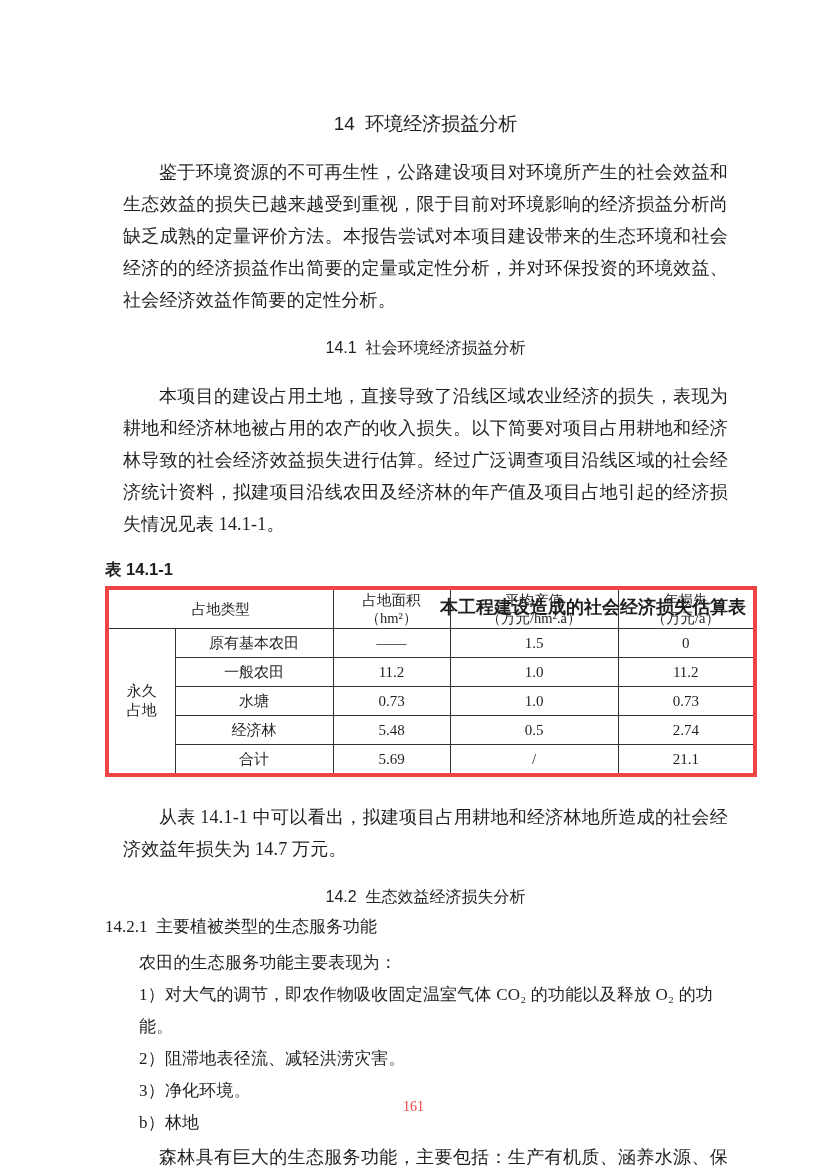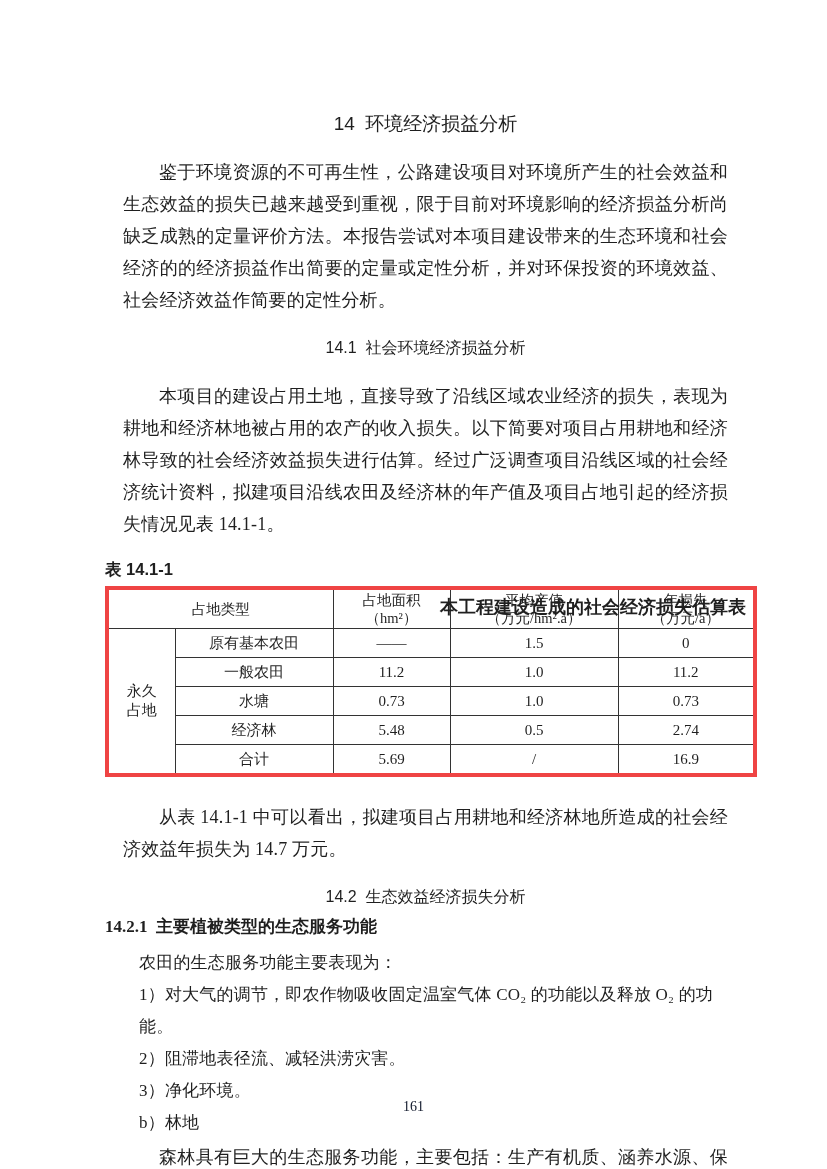--- a/index.html
+++ b/index.html
@@ -22,21 +22,21 @@
     font-family: "Liberation Sans", "DejaVu Sans", sans-serif;
     font-weight: normal;
     white-space: pre-wrap;
     margin: 0;
     text-align: center;
   }
   .h14   { font-size: 19px; line-height: 28px; margin-bottom: 4px; }
   .h-sub { font-size: 16px; line-height: 28px; margin-top: 8px; margin-bottom: 2px; }
   .h-sub2 {
     font-family: "Liberation Serif", "DejaVu Serif", serif;
-    font-weight: bold;
+    font-weight: normal;
     font-size: 17px; line-height: 28px;
     white-space: pre-wrap;
     margin: 0;
   }
   .body-para {
     font-size: 18px;
     line-height: 32px;
     text-align: justify;
     text-indent: 2em;
     margin: 18px;
@@ -80,21 +80,21 @@
     padding-left: 2em;
     letter-spacing: 0.2px;
   }
   .forest-para { margin-top: 2px; line-height: 33px; }
   .page-number {
     position: absolute;
     left: 0; right: 0;
     bottom: 54px;
     text-align: center;
     font-size: 14px;
-    color: #0f172a;
+    color: #ef4444;
     font-family: "Liberation Serif", "DejaVu Serif", serif;
   }
 </style>
 </head>
 <body>
 
 <div class="page">
   <div class="doc">
 
     <h1 class="hd h14">14  环境经济损益分析</h1>
@@ -161,21 +161,21 @@
         <tr>
           <td>经济林</td>
           <td>5.48</td>
           <td>0.5</td>
           <td>2.74</td>
         </tr>
         <tr>
           <td>合计</td>
           <td>5.69</td>
           <td>/</td>
-          <td>16.9</td>
+          <td>21.1</td>
         </tr>
       </tbody>
     </table>
 
     <p class="body-para after-table">从表 14.1-1 中可以看出，拟建项目占用耕地和经济林地所造成的社会经济效益年损失为 14.7 万元。</p>
 
     <h2 class="hd h-sub" style="margin-top:10px;">14.2  生态效益经济损失分析</h2>
 
     <h3 class="h-sub2">14.2.1  主要植被类型的生态服务功能</h3>
 

